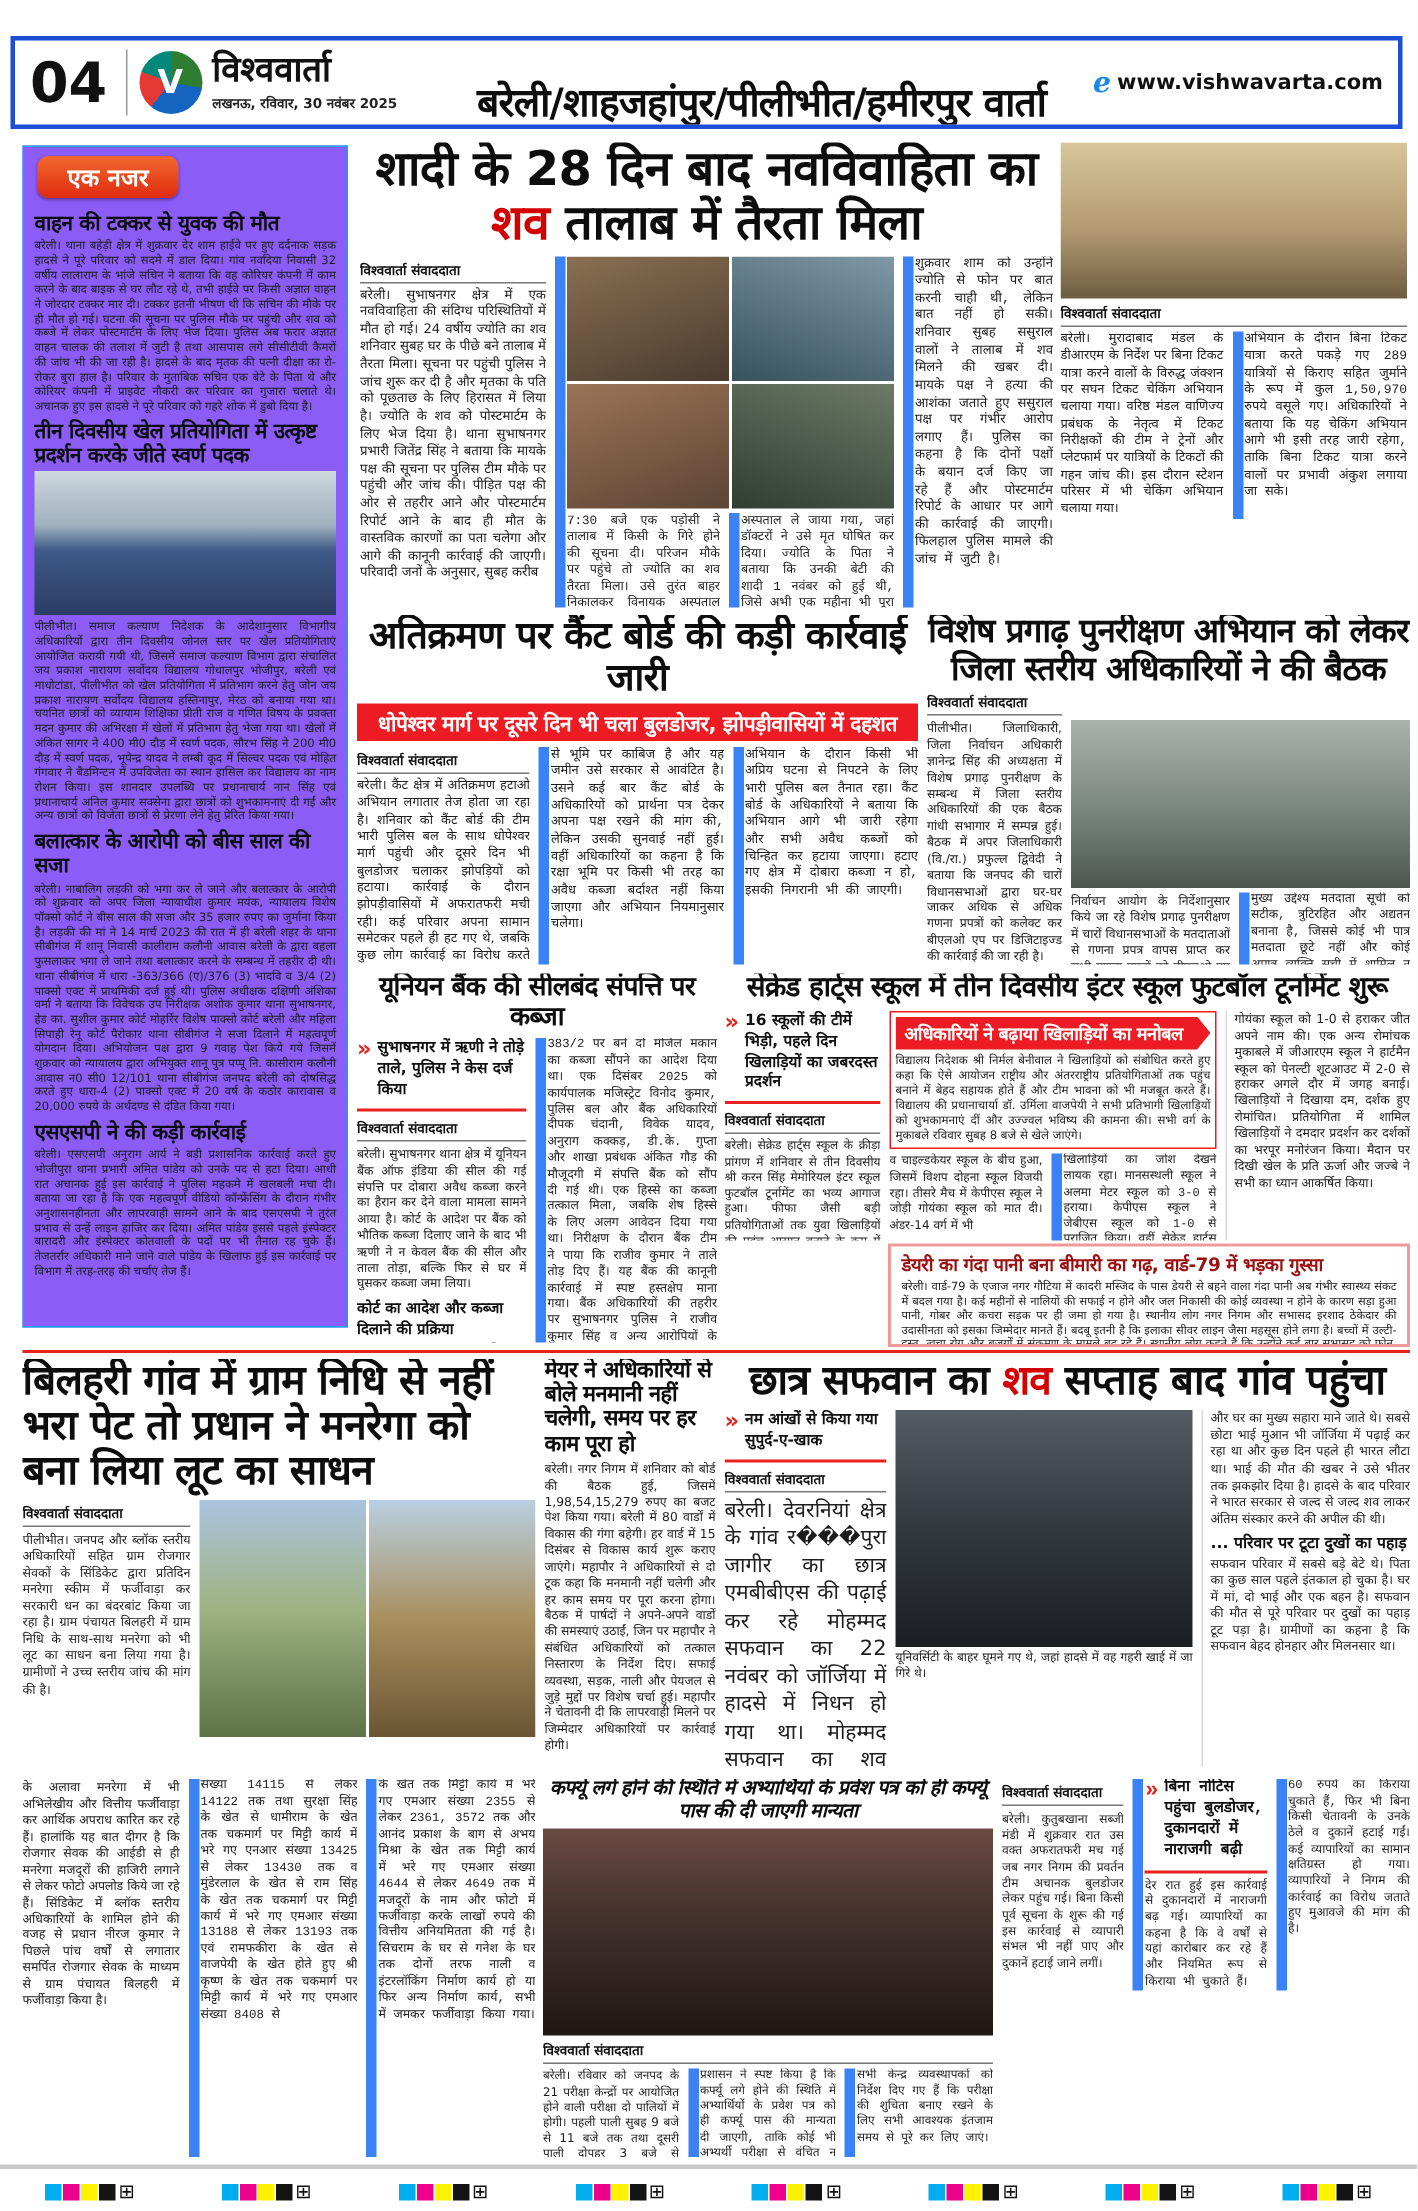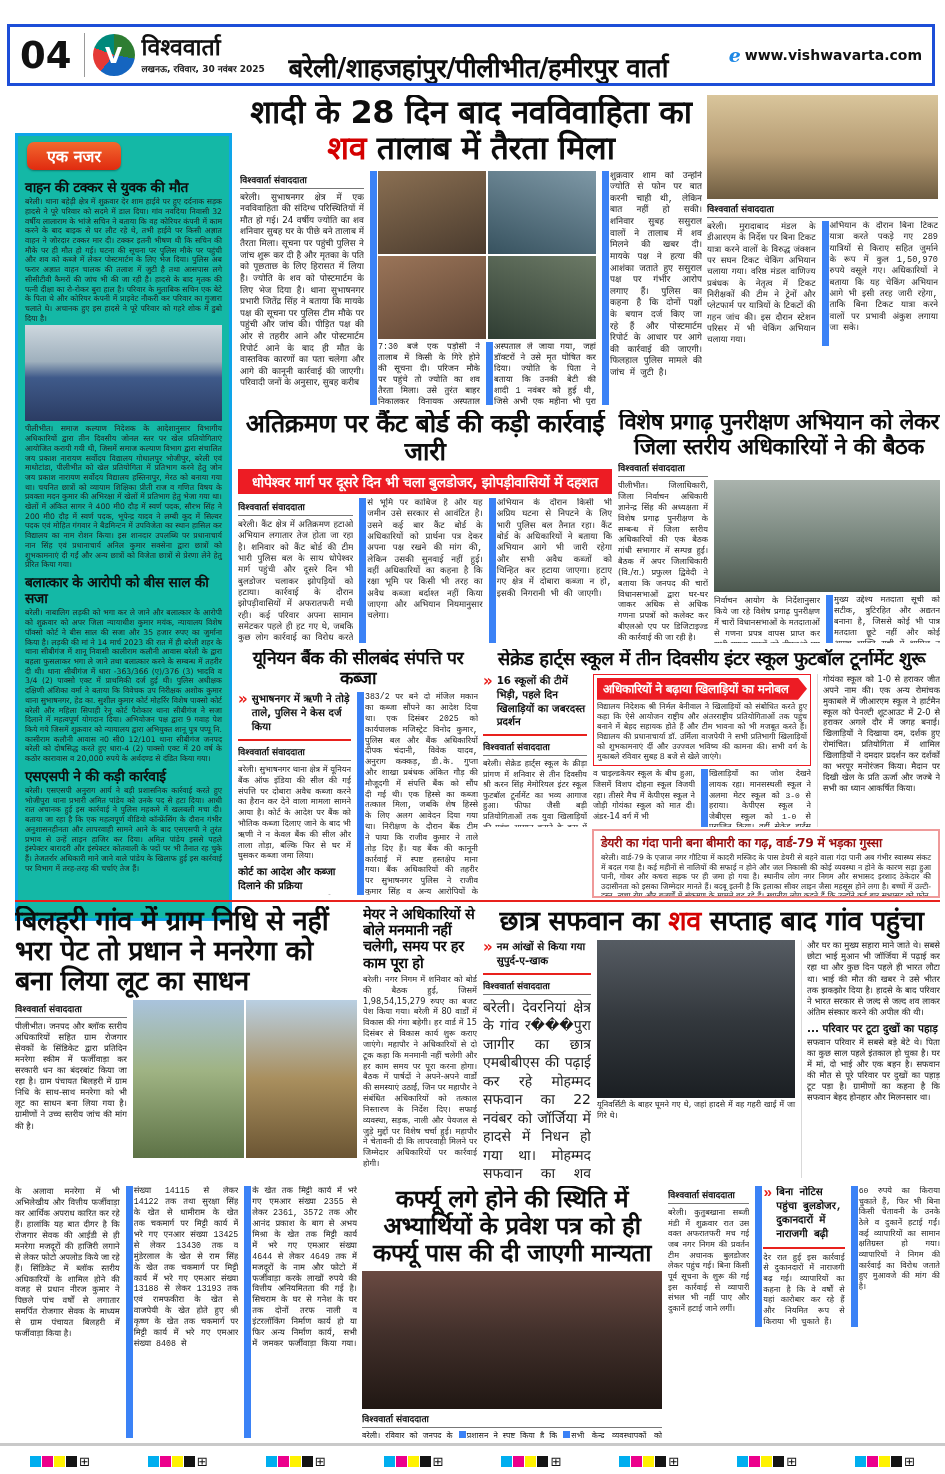--- a/index.html
+++ b/index.html
@@ -9,21 +9,21 @@
   
   .masthead{border:3px solid #1d4ed8;display:flex;align-items:center;background:#fff;}
   .pgnum{font-size:37px;font-weight:bold;color:#111;padding:0 12px 0 10px;line-height:1;}
   .vdiv{width:1px;height:44px;background:#9a9a9a;margin-right:8px;}
   .logo-wrap{display:flex;align-items:center;gap:7px;width:196px;}
   .logo-circle{width:42px;height:42px;border-radius:50%;flex:0 0 42px;
      background:conic-gradient(#2e7d32 0 100deg,#1565c0 100deg 220deg,#e53935 220deg 290deg,#00897b 290deg 360deg);
      display:flex;align-items:center;justify-content:center;color:#fff;font-weight:bold;font-size:22px;}
   .paper-name{font-size:23px;font-weight:bold;color:#111;line-height:1.05;}
   .dateline{font-size:9px;font-weight:bold;color:#222;margin-top:2px;}
-  .ed-title{flex:1;font-size:26px;font-weight:bold;color:#0d0d0d;letter-spacing:-0.5px;margin-top:24px;}
+  .ed-title{flex:1;text-align:center;font-size:26px;font-weight:bold;color:#0d0d0d;letter-spacing:-0.5px;margin-top:24px;}
   .site{width:195px;text-align:right;padding-right:10px;font-size:14px;font-weight:bold;color:#111;
         display:flex;align-items:center;justify-content:flex-end;gap:4px;}
   .eicon{color:#1e88e5;font-style:italic;font-weight:bold;font-size:19px;font-family:"DejaVu Serif","Liberation Serif",serif;}
   
   .hl{font-weight:bold;color:#0d0d0d;line-height:1.12;letter-spacing:-0.4px;}
   .center{text-align:center;}
   .bt{font-size:8.6px;line-height:1.32;text-align:justify;color:#1d1d1d;margin:0;}
   .byline{display:block;font-size:9px;font-weight:bold;color:#111;border-bottom:1px solid #777;
           padding-bottom:2px;margin:2px 0 3px 0;}
   .row{display:flex;gap:6px;}
@@ -45,21 +45,21 @@
   .ph-c{background:linear-gradient(160deg,#9a7458,#5d4434);}
   .ph-d{background:linear-gradient(200deg,#6c7a66,#2f3d33);}
   .ph-station{background:linear-gradient(180deg,#d9c59b 0%,#b49a72 55%,#6e5c41 100%);}
   .ph-meeting{background:linear-gradient(180deg,#aab3ad 0%,#77857c 55%,#4c584f 100%);}
   .ph-village1{background:linear-gradient(180deg,#a9c3dd 0%,#9fb383 45%,#5d7246 100%);}
   .ph-village2{background:linear-gradient(180deg,#b9cfe2 0%,#a98f5e 50%,#6b5533 100%);}
   .ph-crowd{background:linear-gradient(180deg,#565c63 0%,#33383d 50%,#1b1f23 100%);}
   .ph-stage{background:linear-gradient(180deg,#6a4a42 0%,#42302b 45%,#201713 100%);}
   .collage{display:grid;grid-template-columns:1fr 1fr;grid-template-rows:1fr 1fr;gap:2px;}
   
-  .panel{border:3px solid #0ea5e9;padding:5px 7px;background:#14b8a6;margin-top:36px;}
+  .panel{border:1px solid #0ea5e9;padding:5px 7px;background:#8b5cf6;}
   .banner{display:inline-block;background:linear-gradient(180deg,#f2682e,#e02b10);color:#fff;font-weight:bold;
           font-size:16px;padding:3px 20px;border-radius:7px;margin:1px 0 5px 2px;box-shadow:0 1px 2px rgba(0,0,0,0.35);}
   .nt{font-size:13.8px;font-weight:bold;color:#0d0d0d;margin:4px 0 2px 0;line-height:1.18;letter-spacing:-0.3px;}
   .panel .bt{font-size:7.7px;line-height:1.26;}
   
   .fbox{border:1.5px solid #ed1c24;padding:3px;}
   .ribbon{background:#ed1c24;color:#fff;font-weight:bold;font-size:12px;padding:2px 14px 3px 6px;
           clip-path:polygon(0 0,calc(100% - 9px) 0,100% 50%,calc(100% - 9px) 100%,0 100%);letter-spacing:-0.3px;}
   .fbox .bt{font-size:7.8px;line-height:1.3;margin-top:2px;}
   
@@ -98,20 +98,21 @@
     <div class="site">
       <span class="eicon">e</span>
       <span>www.vishwavarta.com</span>
     </div>
   </header>
 
   <section class="abs panel" style="left:15px;top:97px;width:217px;height:788px;">
     <div class="banner"><span>एक नजर</span></div>
     <h3 class="nt">वाहन की टक्कर से युवक की मौत</h3>
     <p class="bt">बरेली। थाना बहेड़ी क्षेत्र में शुक्रवार देर शाम हाईवे पर हुए दर्दनाक सड़क हादसे ने पूरे परिवार को सदमे में डाल दिया। गांव नवदिया निवासी 32 वर्षीय लालाराम के भांजे सचिन ने बताया कि वह कोरियर कंपनी में काम करने के बाद बाइक से घर लौट रहे थे, तभी हाईवे पर किसी अज्ञात वाहन ने जोरदार टक्कर मार दी। टक्कर इतनी भीषण थी कि सचिन की मौके पर ही मौत हो गई। घटना की सूचना पर पुलिस मौके पर पहुंची और शव को कब्जे में लेकर पोस्टमार्टम के लिए भेज दिया। पुलिस अब फरार अज्ञात वाहन चालक की तलाश में जुटी है तथा आसपास लगे सीसीटीवी कैमरों की जांच भी की जा रही है। हादसे के बाद मृतक की पत्नी दीक्षा का रो-रोकर बुरा हाल है। परिवार के मुताबिक सचिन एक बेटे के पिता थे और कोरियर कंपनी में प्राइवेट नौकरी कर परिवार का गुजारा चलाते थे। अचानक हुए इस हादसे ने पूरे परिवार को गहरे शोक में डुबो दिया है।</p>
+    <h3 class="nt">तीन दिवसीय खेल प्रतियोगिता में उत्कृष्ट प्रदर्शन करके जीते स्वर्ण पदक</h3>
     <div class="ph ph-students ph-grain" style="height:96px;margin:2px 0 3px 0;"></div>
     <p class="bt">पीलीभीत। समाज कल्याण निदेशक के आदेशानुसार विभागीय अधिकारियों द्वारा तीन दिवसीय जोनल स्तर पर खेल प्रतियोगिताएं आयोजित करायी गयी थी, जिसमें समाज कल्याण विभाग द्वारा संचालित जय प्रकाश नारायण सर्वोदय विद्यालय गोधालपुर भोजीपुर, बरेली एवं माधोटांडा, पीलीभीत को खेल प्रतियोगिता में प्रतिभाग करने हेतु जोन जय प्रकाश नारायण सर्वोदय विद्यालय हस्तिनापुर, मेरठ को बनाया गया था। चयनित छात्रों को व्यायाम शिक्षिका प्रीती राज व गणित विषय के प्रवक्ता मदन कुमार की अभिरक्षा में खेलों में प्रतिभाग हेतु भेजा गया था। खेलों में अंकित सागर ने 400 मी0 दौड़ में स्वर्ण पदक, सौरभ सिंह ने 200 मी0 दौड़ में स्वर्ण पदक, भूपेन्द्र यादव ने लम्बी कूद में सिल्वर पदक एवं मोहित गंगवार ने बैडमिन्टन में उपविजेता का स्थान हासिल कर विद्यालय का नाम रोशन किया। इस शानदार उपलब्धि पर प्रधानाचार्य नान सिंह एवं प्रधानाचार्य अनिल कुमार सक्सेना द्वारा छात्रों को शुभकामनाएं दी गईं और अन्य छात्रों को विजेता छात्रों से प्रेरणा लेने हेतु प्रेरित किया गया।</p>
     <h3 class="nt">बलात्कार के आरोपी को बीस साल की सजा</h3>
     <p class="bt">बरेली। नाबालिग लड़की को भगा कर ले जाने और बलात्कार के आरोपी को शुक्रवार को अपर जिला न्यायाधीश कुमार मयंक, न्यायालय विशेष पॉक्सो कोर्ट ने बीस साल की सजा और 35 हजार रुपए का जुर्माना किया है। लड़की की मां ने 14 मार्च 2023 की रात में ही बरेली शहर के थाना सीबीगंज में शानू निवासी कालीराम कलौनी आवास बरेली के द्वारा बहला फुसलाकर भगा ले जाने तथा बलात्कार करने के सम्बन्ध में तहरीर दी थी। थाना सीबीगंज में धारा -363/366 (ए)/376 (3) भादवि व 3/4 (2) पाक्सो एक्ट में प्राथमिकी दर्ज हुई थी। पुलिस अधीक्षक दक्षिणी अंशिका वर्मा ने बताया कि विवेचक उप निरीक्षक अशोक कुमार थाना सुभाषनगर, हेड का. सुशील कुमार कोर्ट मोहर्रिर विशेष पाक्सो कोर्ट बरेली और महिला सिपाही रेनू कोर्ट पैरोकार थाना सीबीगंज ने सजा दिलाने में महत्वपूर्ण योगदान दिया। अभियोजन पक्ष द्वारा 9 गवाह पेश किये गये जिसमें शुक्रवार को न्यायालय द्वारा अभियुक्त शानू पुत्र पप्पू नि. कासीराम कलौनी आवास न0 सी0 12/101 थाना सीबीगंज जनपद बरेली को दोषसिद्ध करते हुए धारा-4 (2) पाक्सो एक्ट में 20 वर्ष के कठोर कारावास व 20,000 रुपये के अर्थदण्ड से दंडित किया गया।</p>
     <h3 class="nt">एसएसपी ने की कड़ी कार्रवाई</h3>
     <p class="bt">बरेली। एसएसपी अनुराग आर्य ने बड़ी प्रशासनिक कार्रवाई करते हुए भोजीपुरा थाना प्रभारी अमित पांडेय को उनके पद से हटा दिया। आधी रात अचानक हुई इस कार्रवाई ने पुलिस महकमे में खलबली मचा दी। बताया जा रहा है कि एक महत्वपूर्ण वीडियो कॉन्फ्रेंसिंग के दौरान गंभीर अनुशासनहीनता और लापरवाही सामने आने के बाद एसएसपी ने तुरंत प्रभाव से उन्हें लाइन हाजिर कर दिया। अमित पांडेय इससे पहले इंस्पेक्टर बारादरी और इंस्पेक्टर कोतवाली के पदों पर भी तैनात रह चुके हैं। तेजतर्रार अधिकारी माने जाने वाले पांडेय के खिलाफ हुई इस कार्रवाई पर विभाग में तरह-तरह की चर्चाएं तेज हैं।</p>
   </section>
 
   <section class="abs" style="left:240px;top:95px;width:462px;height:310px;">
     <h1 class="hl center" style="font-size:32px;margin:0 0 4px 0;"><span>शादी के 28 दिन बाद नवविवाहिता का </span><span class="redword">शव</span><span> तालाब में तैरता मिला</span></h1>
@@ -300,21 +301,21 @@
       <div class="c" style="flex:1;">
           <p class="bt" style="font-size:8.3px;">संख्या 14115 से लेकर 14122 तक तथा सुरक्षा सिंह के खेत से धामीराम के खेत तक चकमार्ग पर मिट्टी कार्य में भरे गए एनआर संख्या 13425 से लेकर 13430 तक व मुंडेरलाल के खेत से राम सिंह के खेत तक चकमार्ग पर मिट्टी कार्य में भरे गए एमआर संख्या 13188 से लेकर 13193 तक एवं रामफकीरा के खेत से वाजपेयी के खेत होते हुए श्री कृष्ण के खेत तक चकमार्ग पर मिट्टी कार्य में भरे गए एमआर संख्या 8408 से</p>
         </div>
       <div class="c" style="flex:1;">
           <p class="bt" style="font-size:8.3px;">के खेत तक मिट्टी कार्य में भरे गए एमआर संख्या 2355 से लेकर 2361, 3572 तक और आनंद प्रकाश के बाग से अभय मिश्रा के खेत तक मिट्टी कार्य में भरे गए एमआर संख्या 4644 से लेकर 4649 तक में मजदूरों के नाम और फोटो में फर्जीवाड़ा करके लाखों रुपये की वित्तीय अनियमितता की गई है। सिचराम के घर से गनेश के घर तक दोनों तरफ नाली व इंटरलॉकिंग निर्माण कार्य हो या फिर अन्य निर्माण कार्य, सभी में जमकर फर्जीवाड़ा किया गया।</p>
         </div>
     </div>
   </section>
 
   <section class="abs" style="left:362px;top:1186px;width:300px;height:252px;">
-    <h2 class="hl center" style="font-size:24px;margin:0 0 4px 0;">कर्फ्यू लगे होने की स्थिति में अभ्यार्थियों के प्रवेश पत्र को ही कर्फ्यू पास की दी जाएगी मान्यता</h2>
+    <h2 class="hl center" style="font-size:13px;margin:0 0 4px 0;font-style:italic;">कर्फ्यू लगे होने की स्थिति में अभ्यार्थियों के प्रवेश पत्र को ही कर्फ्यू पास की दी जाएगी मान्यता</h2>
     <div class="ph ph-stage ph-grain" style="height:138px;margin-bottom:3px;"></div>
     <span class="byline">विश्ववार्ता संवाददाता</span>
     <div class="row ruled">
       <div class="c" style="flex:1;">
           <p class="bt" style="font-size:7.9px;">बरेली। रविवार को जनपद के 21 परीक्षा केन्द्रों पर आयोजित होने वाली परीक्षा दो पालियों में होगी। पहली पाली सुबह 9 बजे से 11 बजे तक तथा दूसरी पाली दोपहर 3 बजे से आयोजित की जाएगी।</p>
         </div>
       <div class="c" style="flex:1;">
           <p class="bt" style="font-size:7.9px;">प्रशासन ने स्पष्ट किया है कि कर्फ्यू लगे होने की स्थिति में अभ्यार्थियों के प्रवेश पत्र को ही कर्फ्यू पास की मान्यता दी जाएगी, ताकि कोई भी अभ्यर्थी परीक्षा से वंचित न रहे।</p>
         </div>
       <div class="c" style="flex:1;">

